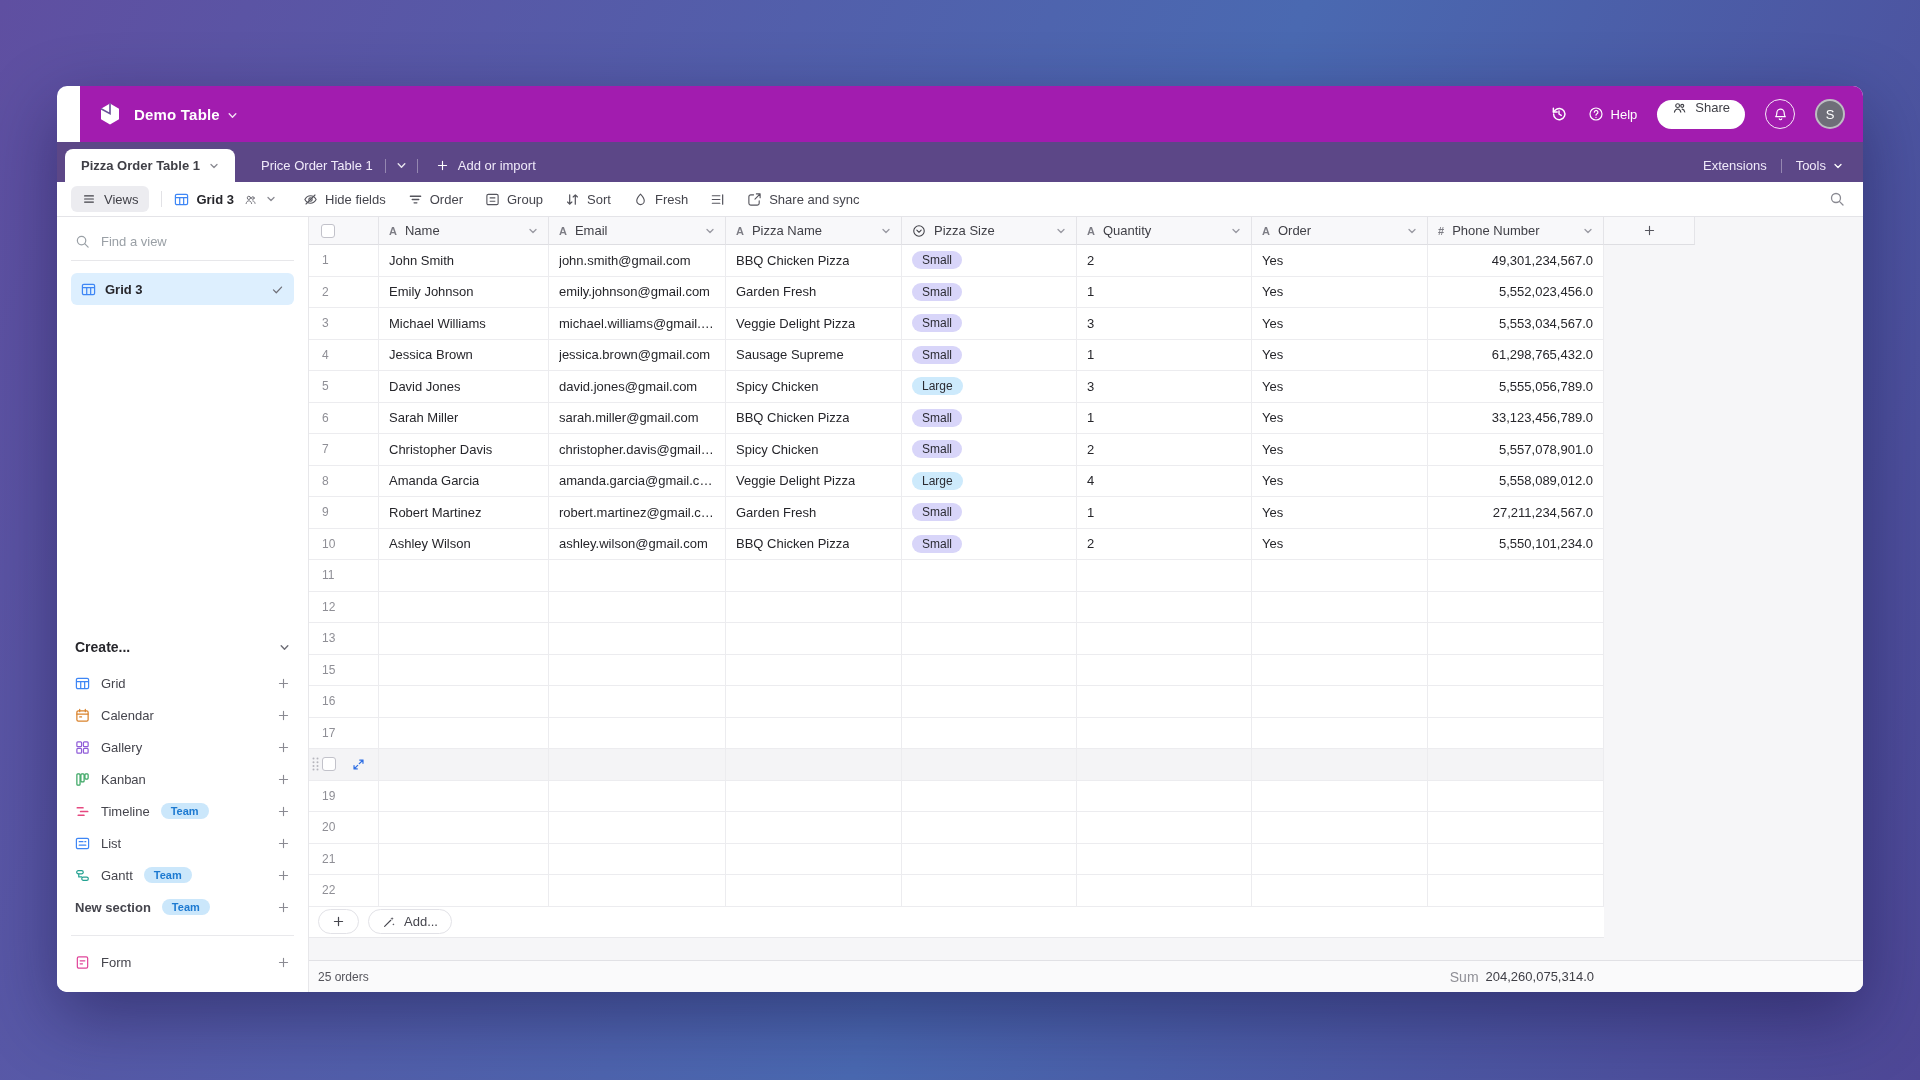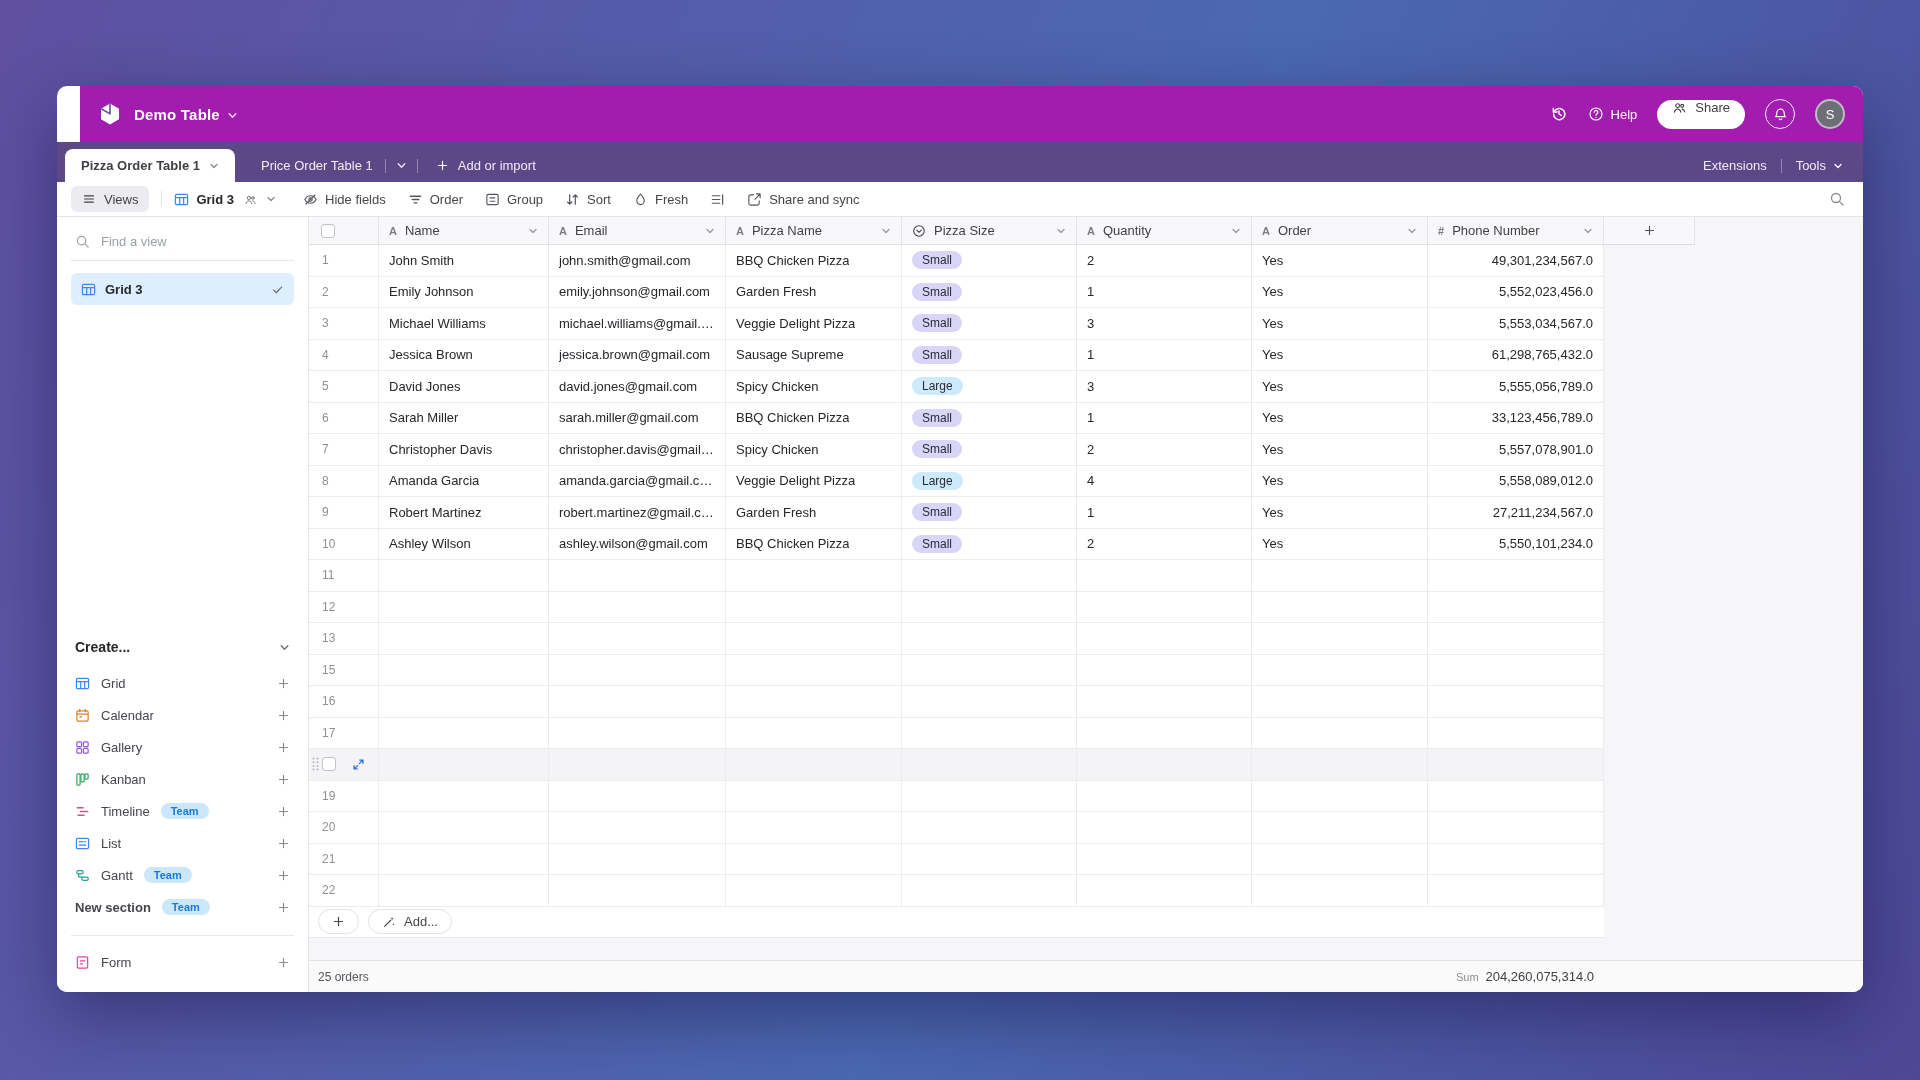--- a/index.html
+++ b/index.html
@@ -89,21 +89,21 @@
   .hover-first{gap:0;padding:0 4px 0 2px !important;}
   .hover-first .drag{color:#b5b5bc;margin-right:2px;}
   .hover-first .expand{color:#2f6fe4;margin-left:16px;}
   .size-badge{border-radius:10px;padding:2px 10px;font-size:12px;color:#2b2b33;}
   .add-strip{display:flex;height:31px;flex:0 0 auto;align-items:center;background:#fff;border-bottom:1px solid #e9e9ec;gap:9px;padding-left:9px;box-sizing:border-box;}
   .pill-btn{background:#fff;border:1px solid #e2e2e7;border-radius:14px;height:25px;display:flex;align-items:center;padding:0 13px;gap:8px;color:#45454d;font-size:13px;cursor:pointer;box-sizing:border-box;}
   .pill-btn .icon{color:#45454d;}
   .grid-footer{height:31px;flex:0 0 auto;background:#fafafb;border-top:1px solid #e1e1e5;display:flex;align-items:center;position:relative;font-size:12px;color:#55555c;}
   .rec-count{padding-left:9px;}
   .sum-wrap{position:absolute;left:0;top:0;height:100%;display:flex;align-items:center;justify-content:flex-end;gap:7px;padding-right:10px;box-sizing:border-box;cursor:pointer;}
-  .sum-label{color:#8f8f96;font-size:11px;}
+  .sum-label{color:#8f8f96;font-size:14px;}
   .sum-value{color:#3f3f46;font-size:13px;}
 </style>
 </head>
 <body>
 
 <div class="window">
 
   <header class="app-header">
     <span class="icon logo">
       <svg width="24" height="24" viewBox="0 0 16 16">

